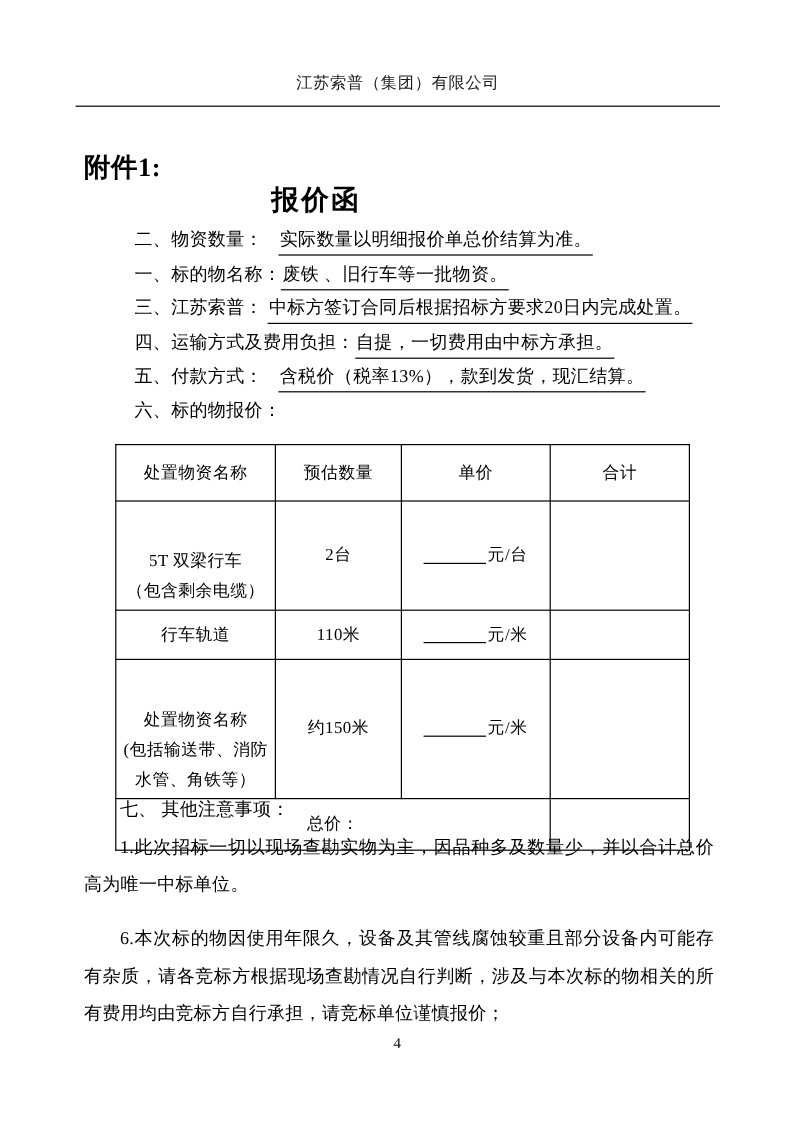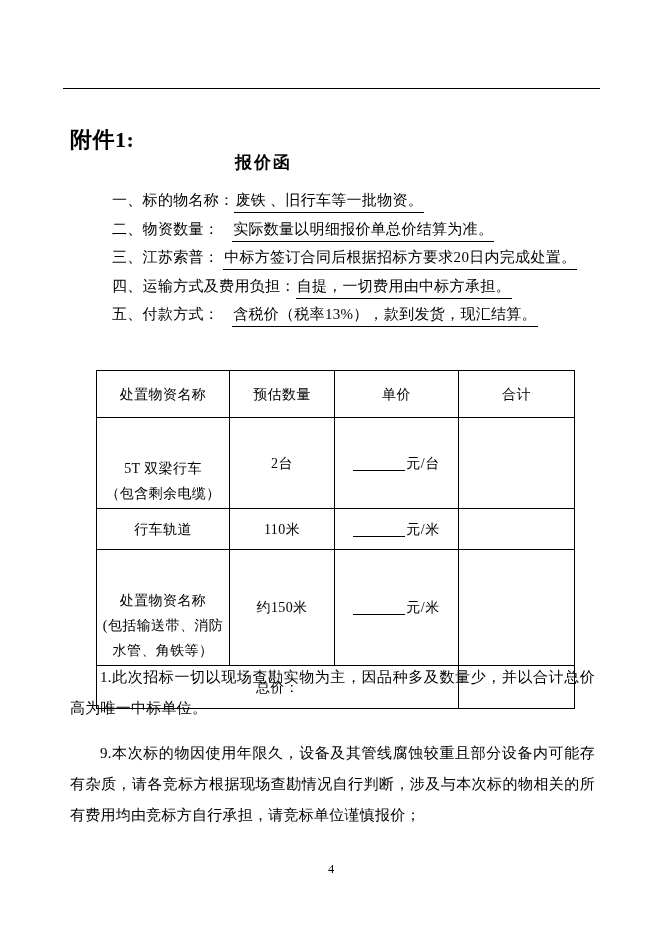--- a/index.html
+++ b/index.html
@@ -56,21 +56,21 @@
     letter-spacing: 0.5px;
   }
 
   
   .doc-title {
     position: absolute;
     left: 0;
     top: 151px;
     width: 527px;
     text-align: center;
-    font-size: 17px;
+    font-size: 23px;
     font-weight: bold;
     letter-spacing: 2px;
     font-family: "Liberation Sans", "DejaVu Sans", sans-serif;
   }
 
   
   .clauses {
     position: absolute;
     left: 112px;
     top: 186px;
@@ -169,48 +169,54 @@
     width: 662px;
     text-align: center;
     font-size: 12.5px;
   }
 </style>
 </head>
 <body>
 
 <div class="page">
 
+  <div class="header">
+    <div class="header-text">江苏索普（集团）有限公司</div>
+  </div>
   <div class="header-rule"></div>
 
   <div class="attach-label">附件1:</div>
 
   <div class="doc-title">报价函</div>
 
   <div class="clauses">
 
     <div class="clause">
+      <span class="lbl">二</span><span class="lbl">、物资数量：</span><span class="gap-md"></span><span class="val">实际数量以明细报价单总价结算为准。</span>
+    </div>
+
+    <div class="clause">
       <span class="lbl">一</span><span class="lbl">、标的物名称：</span><span class="val">废铁 、旧行车等一批物资。</span>
     </div>
 
     <div class="clause">
-      <span class="lbl">二</span><span class="lbl">、物资数量：</span><span class="gap-md"></span><span class="val">实际数量以明细报价单总价结算为准。</span>
-    </div>
-
-    <div class="clause">
       <span class="lbl">三</span><span class="lbl">、江苏索普：</span><span class="gap-sm"></span><span class="val">中标方签订合同后根据招标方要求20日内完成处置。</span>
     </div>
 
     <div class="clause">
       <span class="lbl">四</span><span class="lbl">、运输方式及费用负担：</span><span class="val">自提，一切费用由中标方承担。</span>
     </div>
 
     <div class="clause">
       <span class="lbl">五</span><span class="lbl">、付款方式：</span><span class="gap-md"></span><span class="val">含税价（税率13%），款到发货，现汇结算。</span>
     </div>
 
+    <div class="clause">
+      <span class="lbl">六</span><span class="lbl">、标的物报价：</span>
+    </div>
 
   </div>
 
   <table class="price-table">
     <colgroup>
       <col class="col-name">
         <col class="col-qty">
         <col class="col-price">
         <col class="col-sum">
     </colgroup>
@@ -262,19 +268,20 @@
       </tr>
 
       <tr>
         <td class="total-row total-label" colspan="3">总价：</td>
         <td class="total-row"></td>
       </tr>
     </tbody>
   </table>
 
   <div class="notes">
+    <div class="note-heading">七、 其他注意事项：</div>
     <div class="note-para">1.此次招标一切以现场查勘实物为主，因品种多及数量少，并以合计总价高为唯一中标单位。</div>
-    <div class="note-para spaced">9.本次标的物因使用年限久，设备及其管线腐蚀较重且部分设备内可能存有杂质，请各竞标方根据现场查勘情况自行判断，涉及与本次标的物相关的所有费用均由竞标方自行承担，请竞标单位谨慎报价；</div>
+    <div class="note-para spaced">6.本次标的物因使用年限久，设备及其管线腐蚀较重且部分设备内可能存有杂质，请各竞标方根据现场查勘情况自行判断，涉及与本次标的物相关的所有费用均由竞标方自行承担，请竞标单位谨慎报价；</div>
   </div>
 
   <div class="page-number">4</div>
 
 </div>
 
 </body></html>

